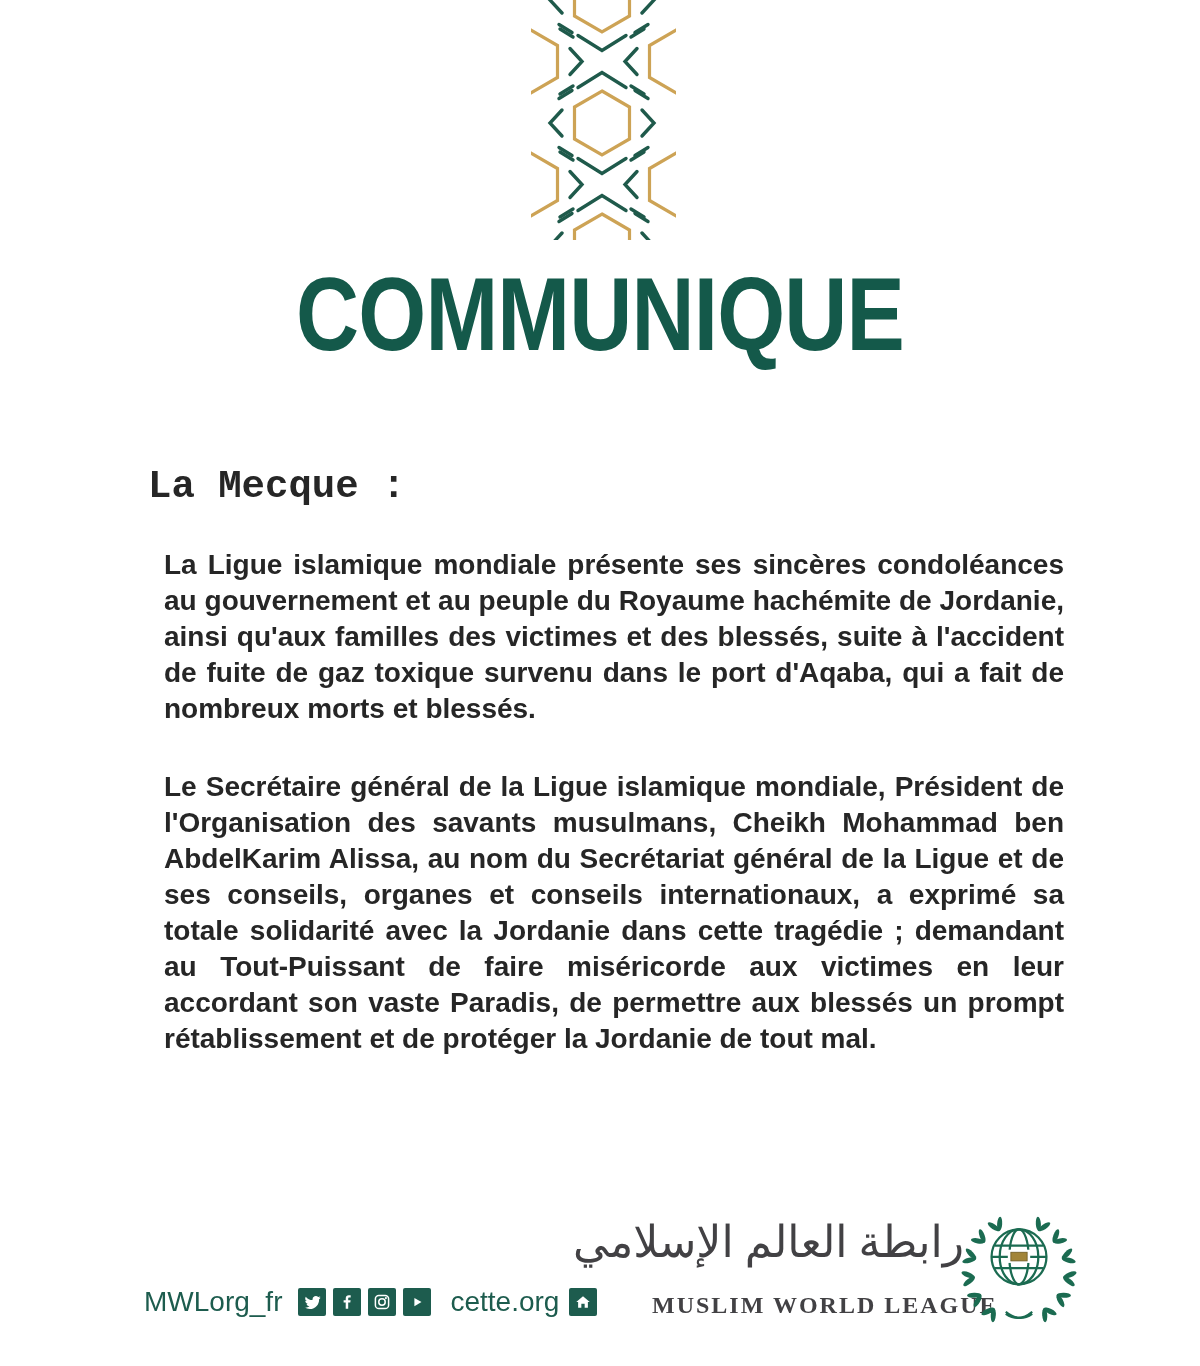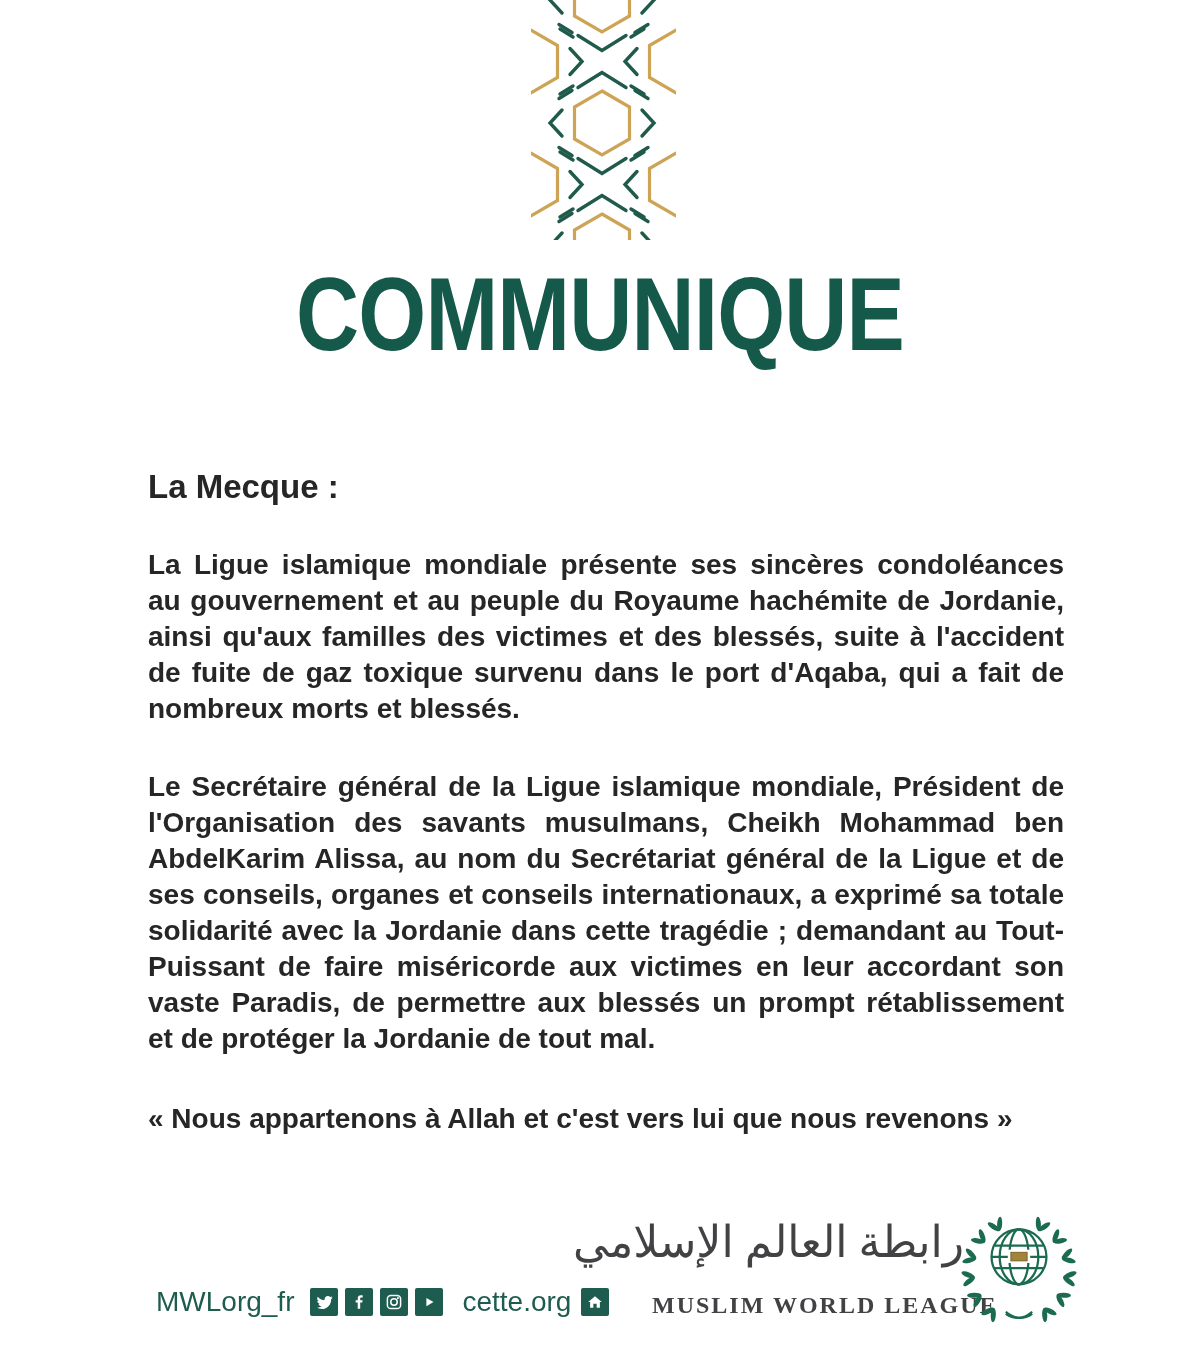--- a/index.html
+++ b/index.html
@@ -11,27 +11,27 @@
   .g-stroke{stroke:var(--gold,#cda355);stroke-width:3.2;fill:none;}
   .t-stroke{stroke:var(--pattern-teal,#1f5a4b);stroke-width:3.4;fill:none;stroke-linecap:round;}
 
   
   .title{position:absolute;top:262px;left:0;width:100%;margin:0;text-align:center;
          font-size:104px;line-height:104px;font-weight:700;color:var(--title-teal,#14594a);
          transform:scaleX(.84);letter-spacing:-1px;}
 
   
   .content{position:absolute;left:148px;top:469px;width:916px;color:var(--text,#262626);}
-  .content h2{margin:0;font-size:33px;line-height:36px;font-weight:700;}
-  .content p{margin:42px 0 0 0;font-size:28px;line-height:36px;font-weight:600;
+  .content h2{margin:0;font-size:39px;line-height:36px;font-weight:700;font-family:Liberation Mono, monospace;}
+  .content p{margin:42px 0 0 16px;font-size:28px;line-height:36px;font-weight:600;
              text-align:justify;}
   .content p.quote{text-align:left;margin-top:44px;}
 
   
-  .footer-left{position:absolute;left:156px;top:1288px;height:28px;display:flex;align-items:center;}
+  .footer-left{position:absolute;left:144px;top:1288px;height:28px;display:flex;align-items:center;}
   .handle,.site{font-size:28px;font-weight:400;color:var(--accent-teal,#1d5c4e);white-space:nowrap;}
   .handle{margin-right:16px;}
   .site{margin:0 10px 0 12px;}
   .sq{width:28px;height:28px;border-radius:2px;background:var(--accent-teal,#1d5c4e);
       display:flex;align-items:center;justify-content:center;margin-right:7px;cursor:pointer;}
   .sq:last-child{margin-right:0;}
   .sq svg{display:block;}
 
   
   .org{position:absolute;left:652px;top:1198px;width:312px;text-align:center;}
@@ -85,21 +85,20 @@
       <use href="#xd" transform="translate(71,184.5)"></use>
     </g>
   </svg>
 
   <h1 class="title">COMMUNIQUE</h1>
 
   <main class="content">
     <h2>La Mecque :</h2>
     <p>La Ligue islamique mondiale présente ses sincères condoléances au gouvernement et au peuple du Royaume hachémite de Jordanie, ainsi qu'aux familles des victimes et des blessés, suite à l'accident de fuite de gaz toxique survenu dans le port d'Aqaba, qui a fait de nombreux morts et blessés.</p>
     <p>Le Secrétaire général de la Ligue islamique mondiale, Président de l'Organisation des savants musulmans, Cheikh Mohammad ben AbdelKarim Alissa, au nom du Secrétariat général de la Ligue et de ses conseils, organes et conseils internationaux, a exprimé sa totale solidarité avec la Jordanie dans cette tragédie ; demandant au Tout-Puissant de faire miséricorde aux victimes en leur accordant son vaste Paradis, de permettre aux blessés un prompt rétablissement et de protéger la Jordanie de tout mal.</p>
-    <p class="quote">« Nous appartenons à Allah et c'est vers lui que nous revenons »</p>
   </main>
 
   <div class="footer-left">
     <span class="handle">MWLorg_fr</span>
 
     <a class="sq" title="Twitter">
       <svg width="17" height="17" viewBox="0 0 24 24">
         <path fill="#ffffff" d="M23.64 4.94c-.84.37-1.73.62-2.67.73a4.67 4.67 0 0 0 2.05-2.58c-.9.54-1.9.92-2.96 1.13A4.66 4.66 0 0 0 12 7.53c0 .36.04.72.12 1.06A13.23 13.23 0 0 1 2.52 3.72a4.65 4.65 0 0 0 1.44 6.22c-.76-.02-1.48-.23-2.11-.58v.06c0 2.26 1.6 4.14 3.74 4.57-.39.1-.8.16-1.23.16-.3 0-.59-.03-.88-.08a4.67 4.67 0 0 0 4.35 3.23 9.36 9.36 0 0 1-5.79 2c-.38 0-.75-.02-1.11-.07a13.2 13.2 0 0 0 7.14 2.1c8.57 0 13.25-7.1 13.25-13.26l-.01-.6a9.4 9.4 0 0 0 2.32-2.41z"></path>
       </svg>
     </a>

